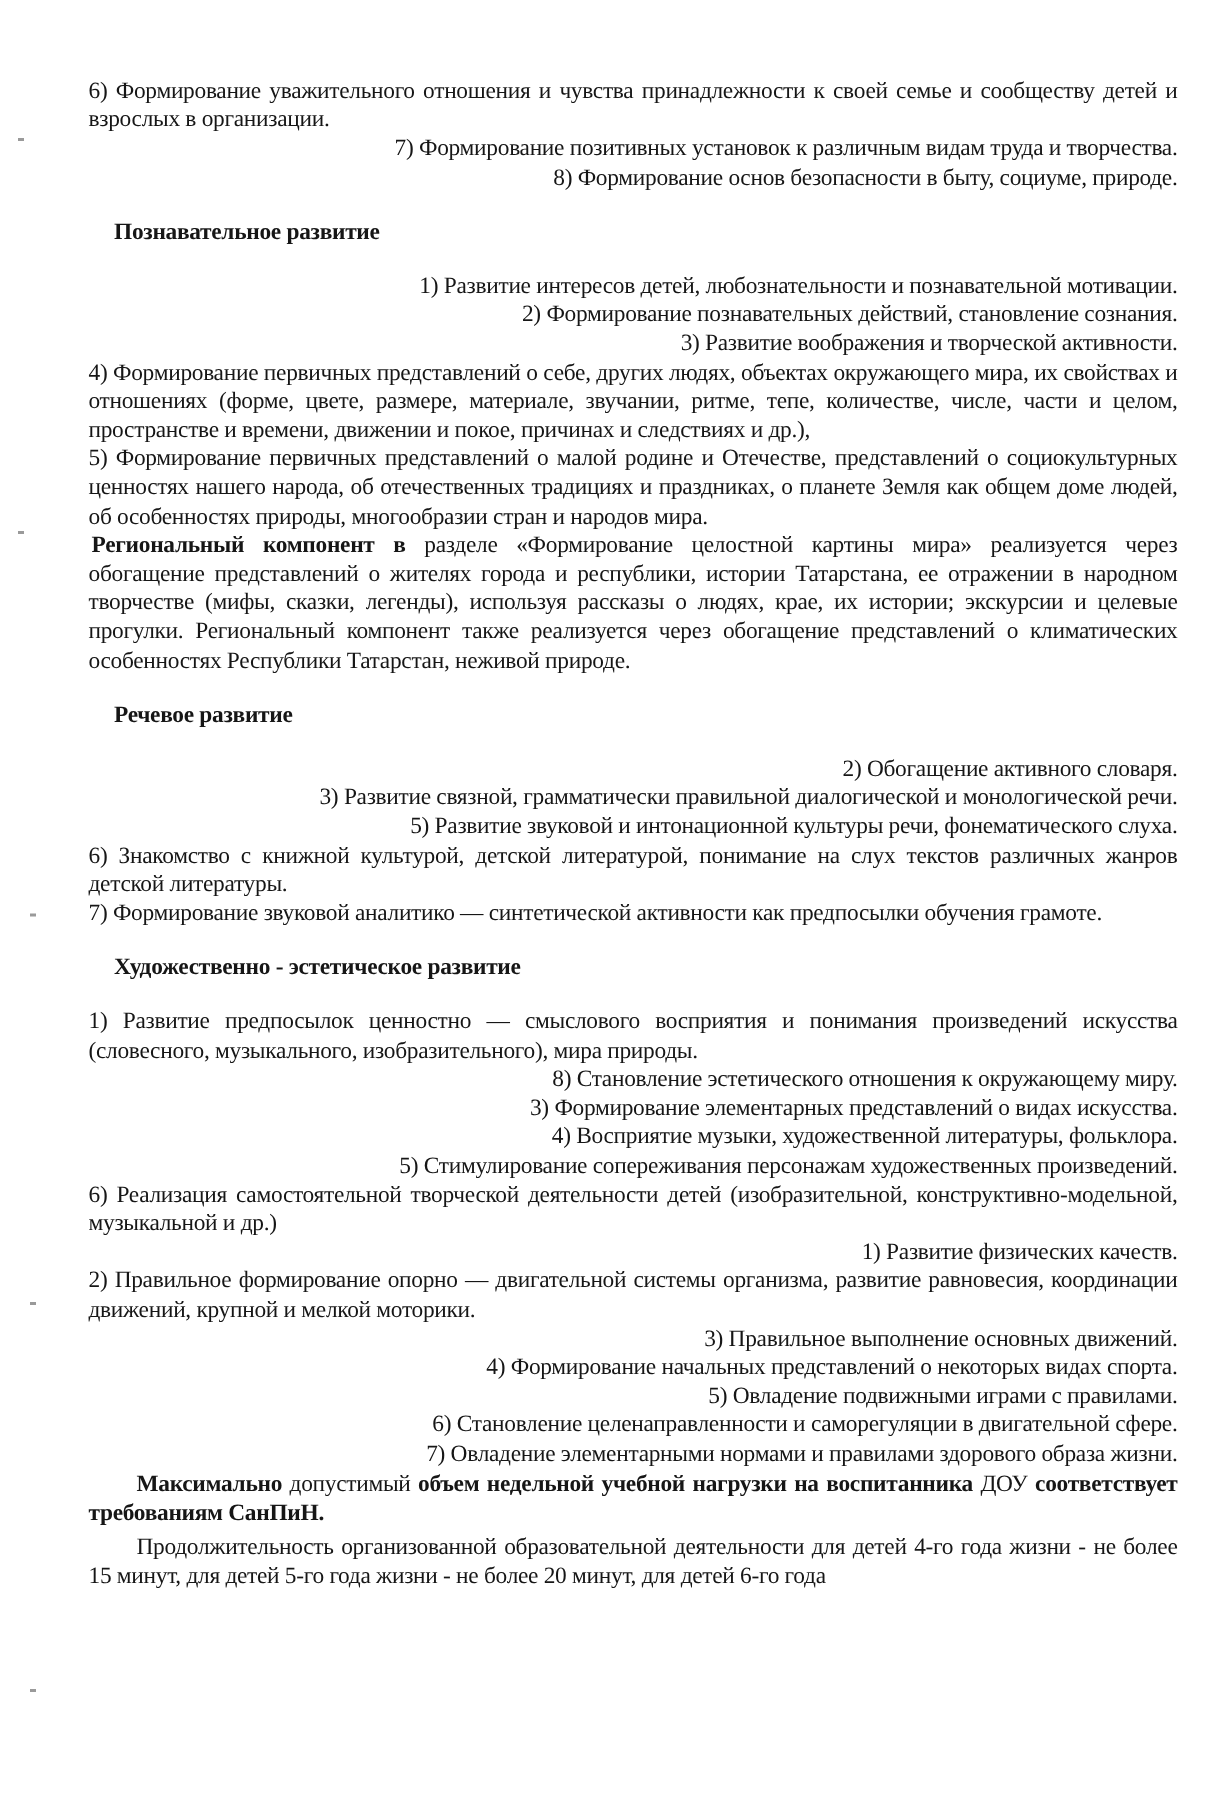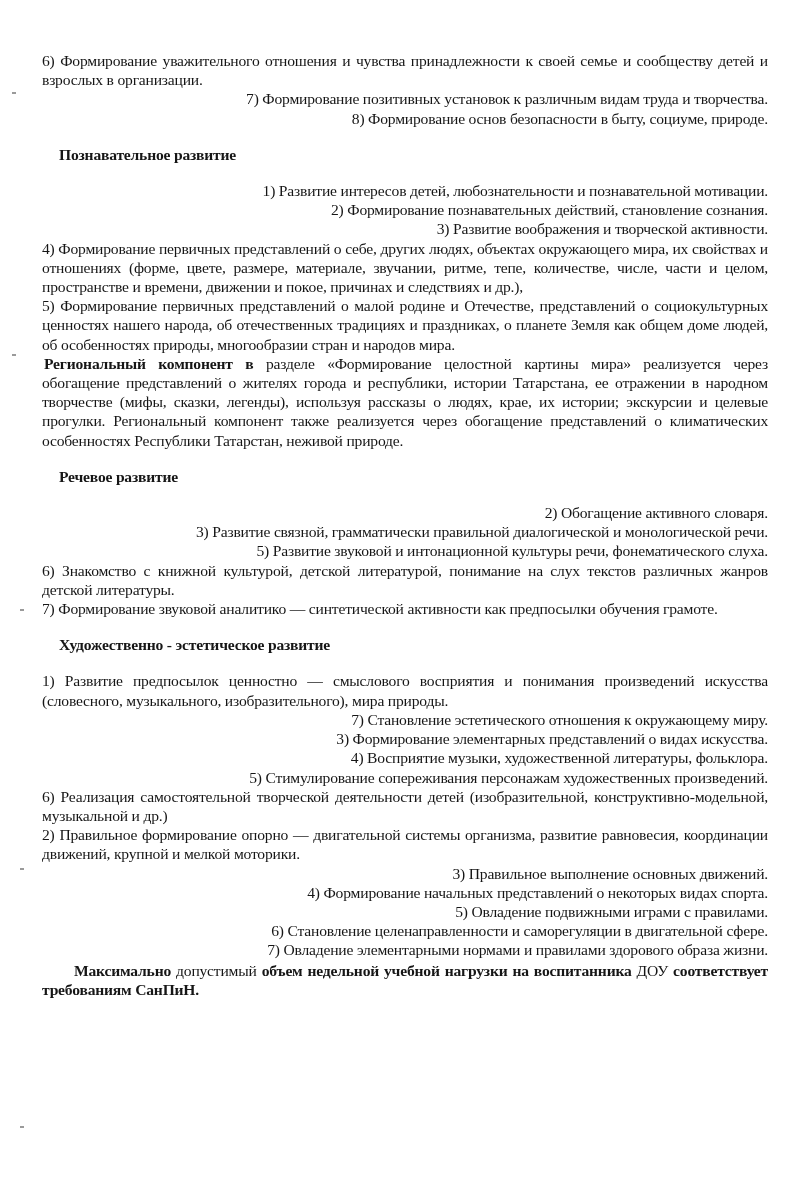--- a/index.html
+++ b/index.html
@@ -1,18 +1,18 @@
 <!DOCTYPE html>
 <html><head>
 <meta charset="utf-8">
 <style>
   html, body { margin: 0; padding: 0; background: #ffffff; }
   body { width: 812px; height: 1200px; overflow: hidden; position: relative; }
   .page {
-    position: absolute; left: 42px; top: 51px; width: 726px;
+    position: absolute; left: 59px; top: 51px; width: 726px;
     font-family: "Liberation Serif", serif; font-size: 15.6px; line-height: 19.2px;
     color: #161616; letter-spacing: -0.2px;
   }
   .p { margin: 0; text-align: justify; }
   .p.left { text-align: right; }
   .heading { font-weight: bold; margin: 17px; }
   .b { font-weight: bold; margin-top: 33px; }
   .indent { text-indent: 32px; }
   .indent-s { text-indent: 2px; }
   .mark { position: absolute; width: 4px; height: 2px; background: #9a9a9a; }
@@ -36,34 +36,36 @@
 
   <p class="heading">Речевое развитие</p>
   <p class="p left">2) Обогащение активного словаря.</p>
   <p class="p left">3) Развитие связной, грамматически правильной диалогической и монологической речи.</p>
   <p class="p left">5) Развитие звуковой и интонационной культуры речи, фонематического слуха.</p>
   <p class="p">6) Знакомство с книжной культурой, детской литературой, понимание на слух текстов различных жанров детской литературы.</p>
   <p class="p">7) Формирование звуковой аналитико — синтетической активности как предпосылки обучения грамоте.</p>
 
   <p class="heading">Художественно - эстетическое развитие</p>
   <p class="p">1) Развитие предпосылок ценностно — смыслового восприятия и понимания произведений искусства (словесного, музыкального, изобразительного), мира природы.</p>
-  <p class="p left">7) Становление эстетического отношения к окружающему миру.</p>
+  <p class="p left">8) Становление эстетического отношения к окружающему миру.</p>
   <p class="p left">3) Формирование элементарных представлений о видах искусства.</p>
   <p class="p left">4) Восприятие музыки, художественной литературы, фольклора.</p>
   <p class="p left">5) Стимулирование сопереживания персонажам художественных произведений.</p>
   <p class="p">6) Реализация самостоятельной творческой деятельности детей (изобразительной, конструктивно-модельной, музыкальной и др.)</p>
 
+  <p class="p left">1) Развитие физических качеств.</p>
   <p class="p">2) Правильное формирование опорно — двигательной системы организма, развитие равновесия, координации движений, крупной и мелкой моторики.</p>
   <p class="p left">3) Правильное выполнение основных движений.</p>
   <p class="p left">4) Формирование начальных представлений о некоторых видах спорта.</p>
   <p class="p left">5) Овладение подвижными играми с правилами.</p>
   <p class="p left">6) Становление целенаправленности и саморегуляции в двигательной сфере.</p>
   <p class="p left">7) Овладение элементарными нормами и правилами здорового образа жизни.</p>
 
   <p class="p indent" style="margin-top:1px;"><span class="b">Максимально</span><span> допустимый </span><span class="b">объем недельной учебной нагрузки на воспитанника</span><span> ДОУ </span><span class="b">соответствует требованиям СанПиН.</span></p>
 
+  <p class="p indent" style="margin-top:4px;">Продолжительность организованной образовательной деятельности для детей 4-го года жизни - не более 15 минут, для детей 5-го года жизни - не более 20 минут, для детей 6-го года</p>
 </div>
 
 <div class="mark" style="left:12px;top:92px;"></div>
 <div class="mark" style="left:12px;top:354px;"></div>
 <div class="mark" style="left:20px;top:609px;"></div>
 <div class="mark" style="left:20px;top:868px;"></div>
 <div class="mark" style="left:20px;top:1126px;"></div>
 
 </body></html>

